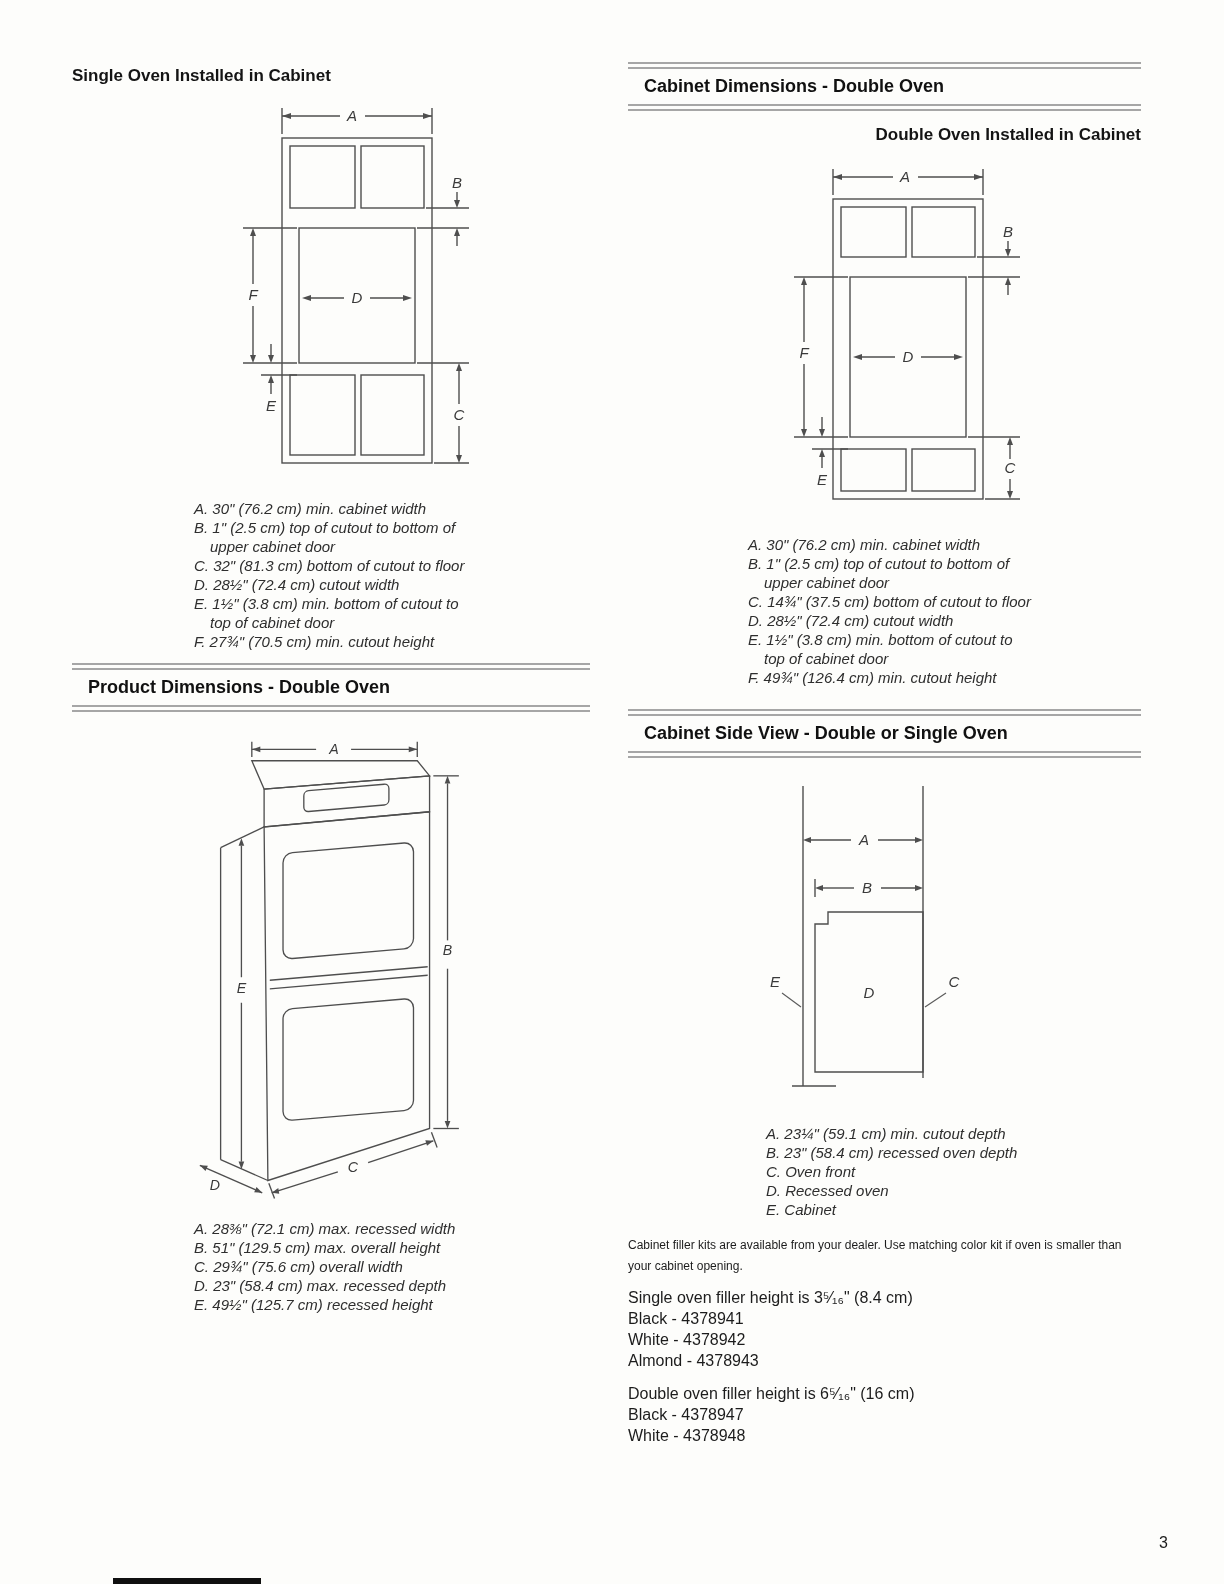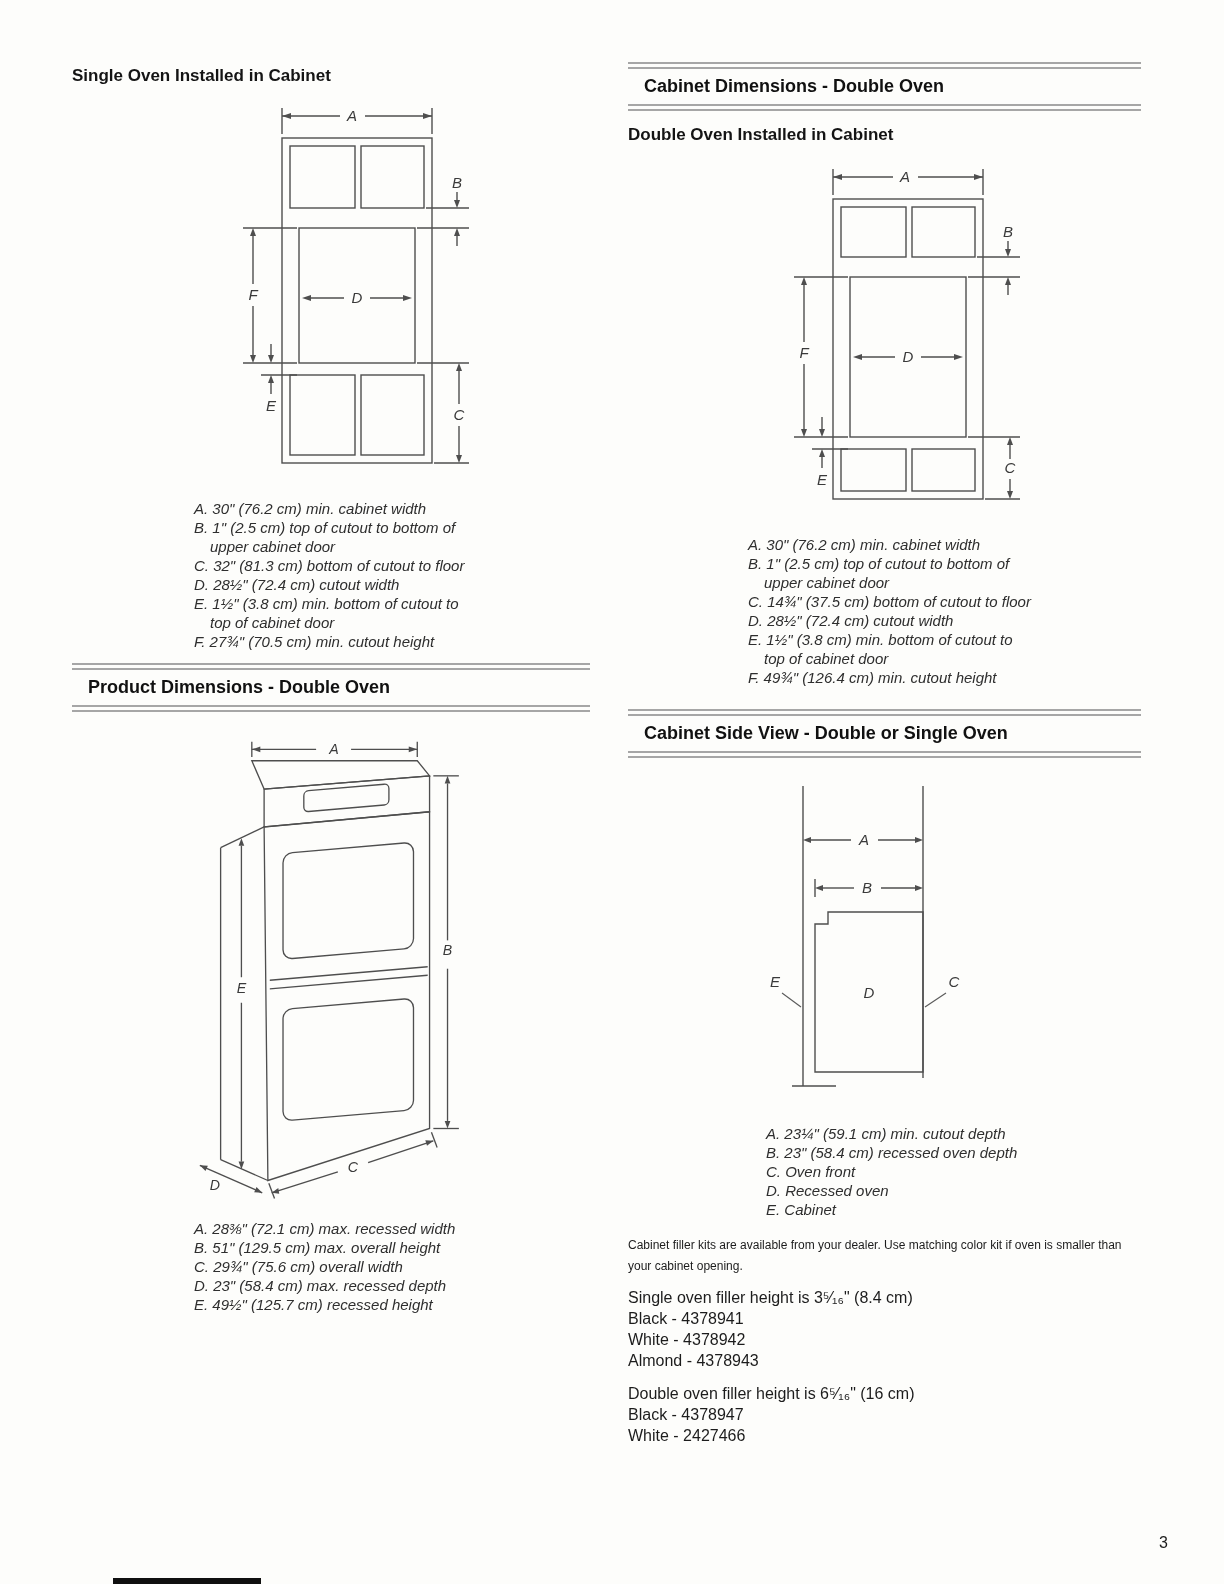--- a/index.html
+++ b/index.html
@@ -196,21 +196,21 @@
   </div>
 
   <div class="col col-right">
 
     <div class="section-head" style="margin-top:62px;">
       <div class="dblrule"></div>
       <h2 class="section-title">Cabinet Dimensions - Double Oven</h2>
       <div class="dblrule"></div>
     </div>
 
-    <h3 class="subhead" style="margin-top:14px;">Double Oven Installed in Cabinet</h3>
+    <h3 class="subhead" style="margin-top:14px;text-align:right;">Double Oven Installed in Cabinet</h3>
 
     <div class="fig" style="margin:14px 0 0 130px;">
       <svg viewBox="0 0 300 360" width="300" height="360">
         <g class="ln">
           <line x1="75" y1="10" x2="75" y2="36"></line>
           <line x1="225" y1="10" x2="225" y2="36"></line>
           <line x1="75" y1="18" x2="135" y2="18"></line>
           <line x1="160" y1="18" x2="225" y2="18"></line>
           <rect x="75" y="40" width="150" height="300"></rect>
           <rect x="83" y="48" width="65" height="50"></rect>
@@ -324,21 +324,21 @@
     <div style="margin-top:10px;">
       <div class="part-line">Single oven filler height is 3⁵⁄₁₆" (8.4 cm)</div>
       <div class="part-line">Black - 4378941</div>
       <div class="part-line">White - 4378942</div>
       <div class="part-line">Almond - 4378943</div>
     </div>
 
     <div style="margin-top:12px;">
       <div class="part-line">Double oven filler height is 6⁵⁄₁₆" (16 cm)</div>
       <div class="part-line">Black - 4378947</div>
-      <div class="part-line">White - 2427466</div>
+      <div class="part-line">White - 4378948</div>
     </div>
 
   </div>
 
   <div class="page-number">3</div>
   <div class="artifact"></div>
 
 </div>
 
 </body></html>

